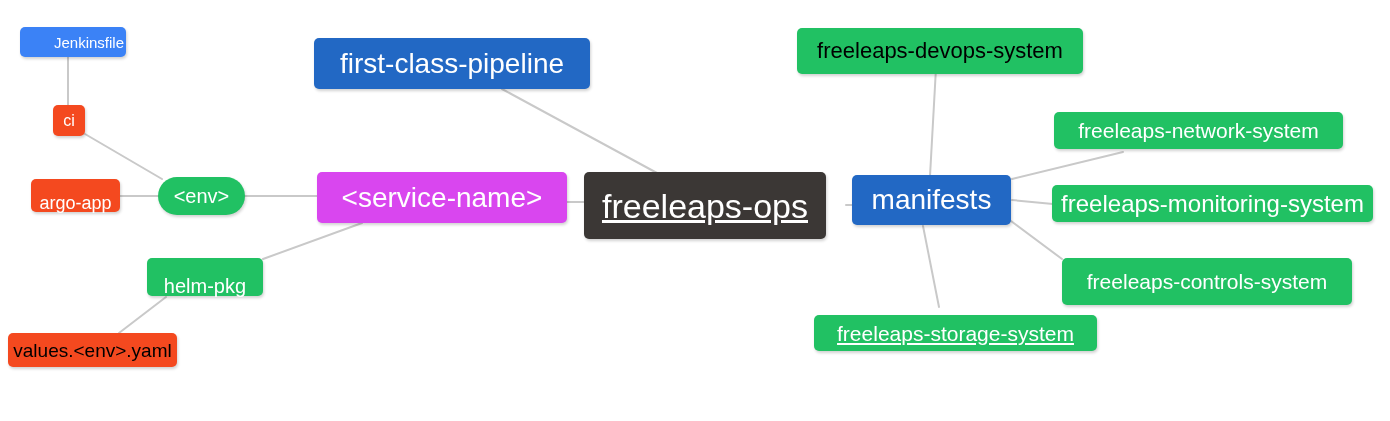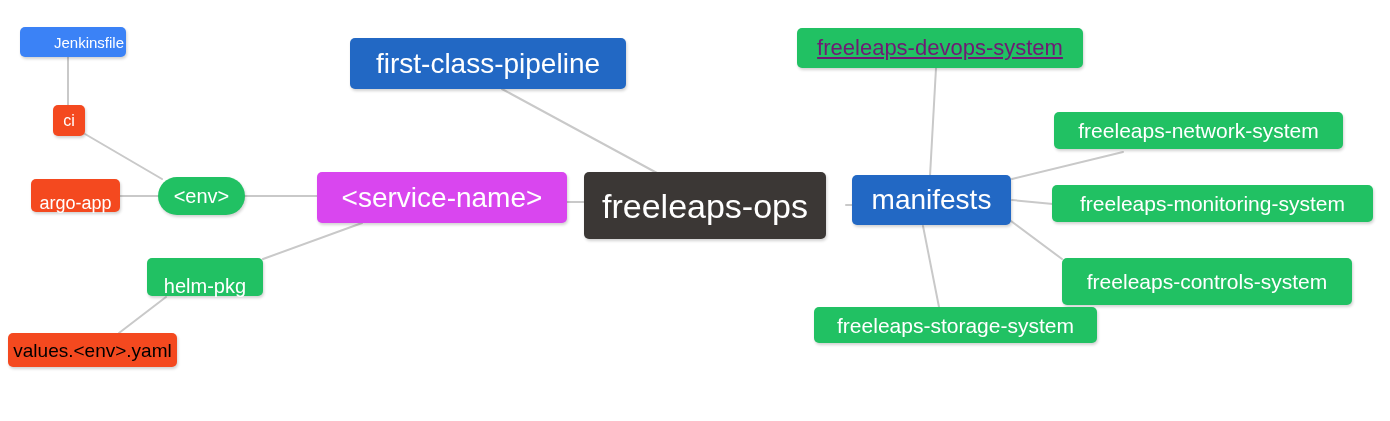--- a/index.html
+++ b/index.html
@@ -71,40 +71,40 @@
     </div>
     <div class="node" style="left: 158px; top: 177px; width: 87px; height: 38px; background: rgb(33, 193, 99); color: rgb(255, 255, 255); font-size: 20px; border-radius: 19px;">
       <span>&lt;env&gt;</span>
     </div>
     <div class="node" style="left: 147px; top: 258px; width: 116px; height: 38px; background: rgb(33, 193, 99); color: rgb(255, 255, 255); font-size: 20px; align-items: flex-end;">
       <span>helm-pkg</span>
     </div>
     <div class="node" style="left: 8px; top: 333px; width: 169px; height: 34px; background: rgb(244, 73, 31); color: #000000; font-size: 19px;">
       <span>values.&lt;env&gt;.yaml</span>
     </div>
-    <div class="node" style="left: 314px; top: 38px; width: 276px; height: 51px; background: rgb(34, 104, 196); color: rgb(255, 255, 255); font-size: 28px; margin-left: 36px;">
+    <div class="node" style="left: 314px; top: 38px; width: 276px; height: 51px; background: rgb(34, 104, 196); color: rgb(255, 255, 255); font-size: 28px;">
       <span>first-class-pipeline</span>
     </div>
     <div class="node" style="left: 317px; top: 172px; width: 250px; height: 51px; background: #d946ef; color: rgb(255, 255, 255); font-size: 28px;">
       <span>&lt;service-name&gt;</span>
     </div>
-    <div class="node" style="left: 584px; top: 172px; width: 242px; height: 67px; background: rgb(59, 55, 53); color: rgb(255, 255, 255); font-size: 34px;">
+    <div class="node" style="left: 584px; top: 172px; width: 242px; height: 67px; background: rgb(59, 55, 53); color: rgb(255, 255, 255); font-size: 34px; text-decoration: underline;">
       <span>freeleaps-ops</span>
     </div>
     <div class="node" style="left: 852px; top: 175px; width: 159px; height: 50px; background: rgb(34, 104, 196); color: rgb(255, 255, 255); font-size: 28px;">
       <span>manifests</span>
     </div>
-    <div class="node" style="left: 797px; top: 28px; width: 286px; height: 40px; background: rgb(33, 193, 99); color: #701a75; font-size: 22px; text-decoration: underline;">
+    <div class="node" style="left: 797px; top: 28px; width: 286px; height: 46px; background: rgb(33, 193, 99); color: #000000; font-size: 22px;">
       <span>freeleaps-devops-system</span>
     </div>
     <div class="node" style="left: 1054px; top: 112px; width: 289px; height: 37px; background: rgb(33, 193, 99); color: rgb(255, 255, 255); font-size: 21px;">
       <span>freeleaps-network-system</span>
     </div>
-    <div class="node" style="left: 1052px; top: 185px; width: 321px; height: 37px; background: rgb(33, 193, 99); color: rgb(255, 255, 255); font-size: 21px; align-items: center;">
+    <div class="node" style="left: 1052px; top: 185px; width: 321px; height: 37px; background: rgb(33, 193, 99); color: rgb(255, 255, 255); font-size: 24px; align-items: center;">
       <span>freeleaps-monitoring-system</span>
     </div>
     <div class="node" style="left: 1062px; top: 258px; width: 290px; height: 47px; background: rgb(33, 193, 99); color: rgb(255, 255, 255); font-size: 21px;">
       <span>freeleaps-controls-system</span>
     </div>
-    <div class="node" style="left: 814px; top: 307px; width: 283px; height: 36px; background: rgb(33, 193, 99); color: rgb(255, 255, 255); font-size: 21px;">
+    <div class="node" style="left: 814px; top: 315px; width: 283px; height: 36px; background: rgb(33, 193, 99); color: rgb(255, 255, 255); font-size: 21px; text-decoration: underline;">
       <span>freeleaps-storage-system</span>
     </div>
   </div>
 
 </body></html>

